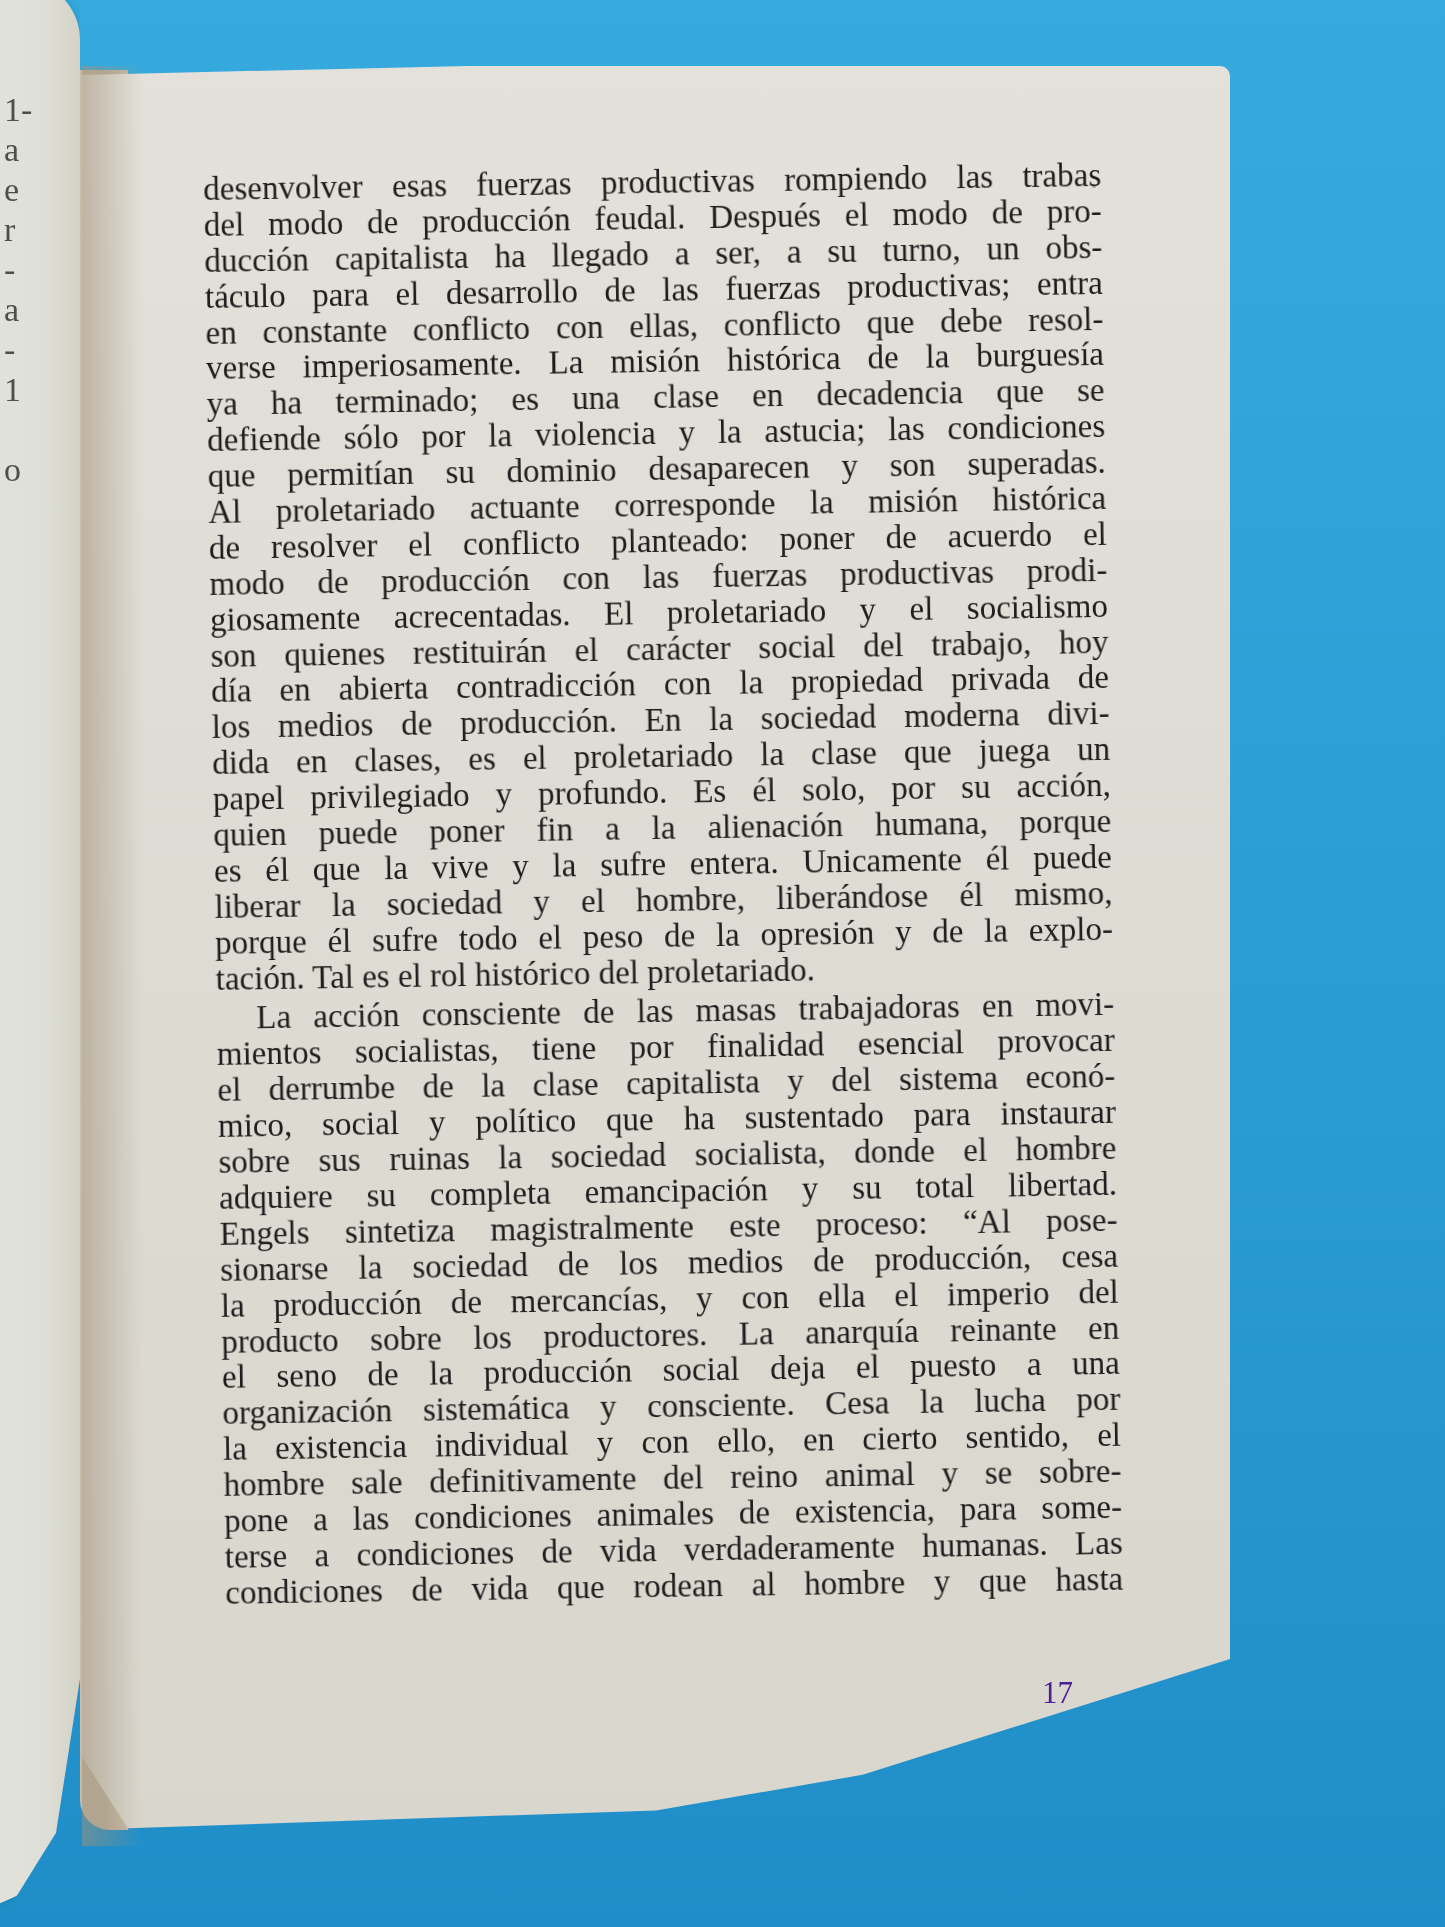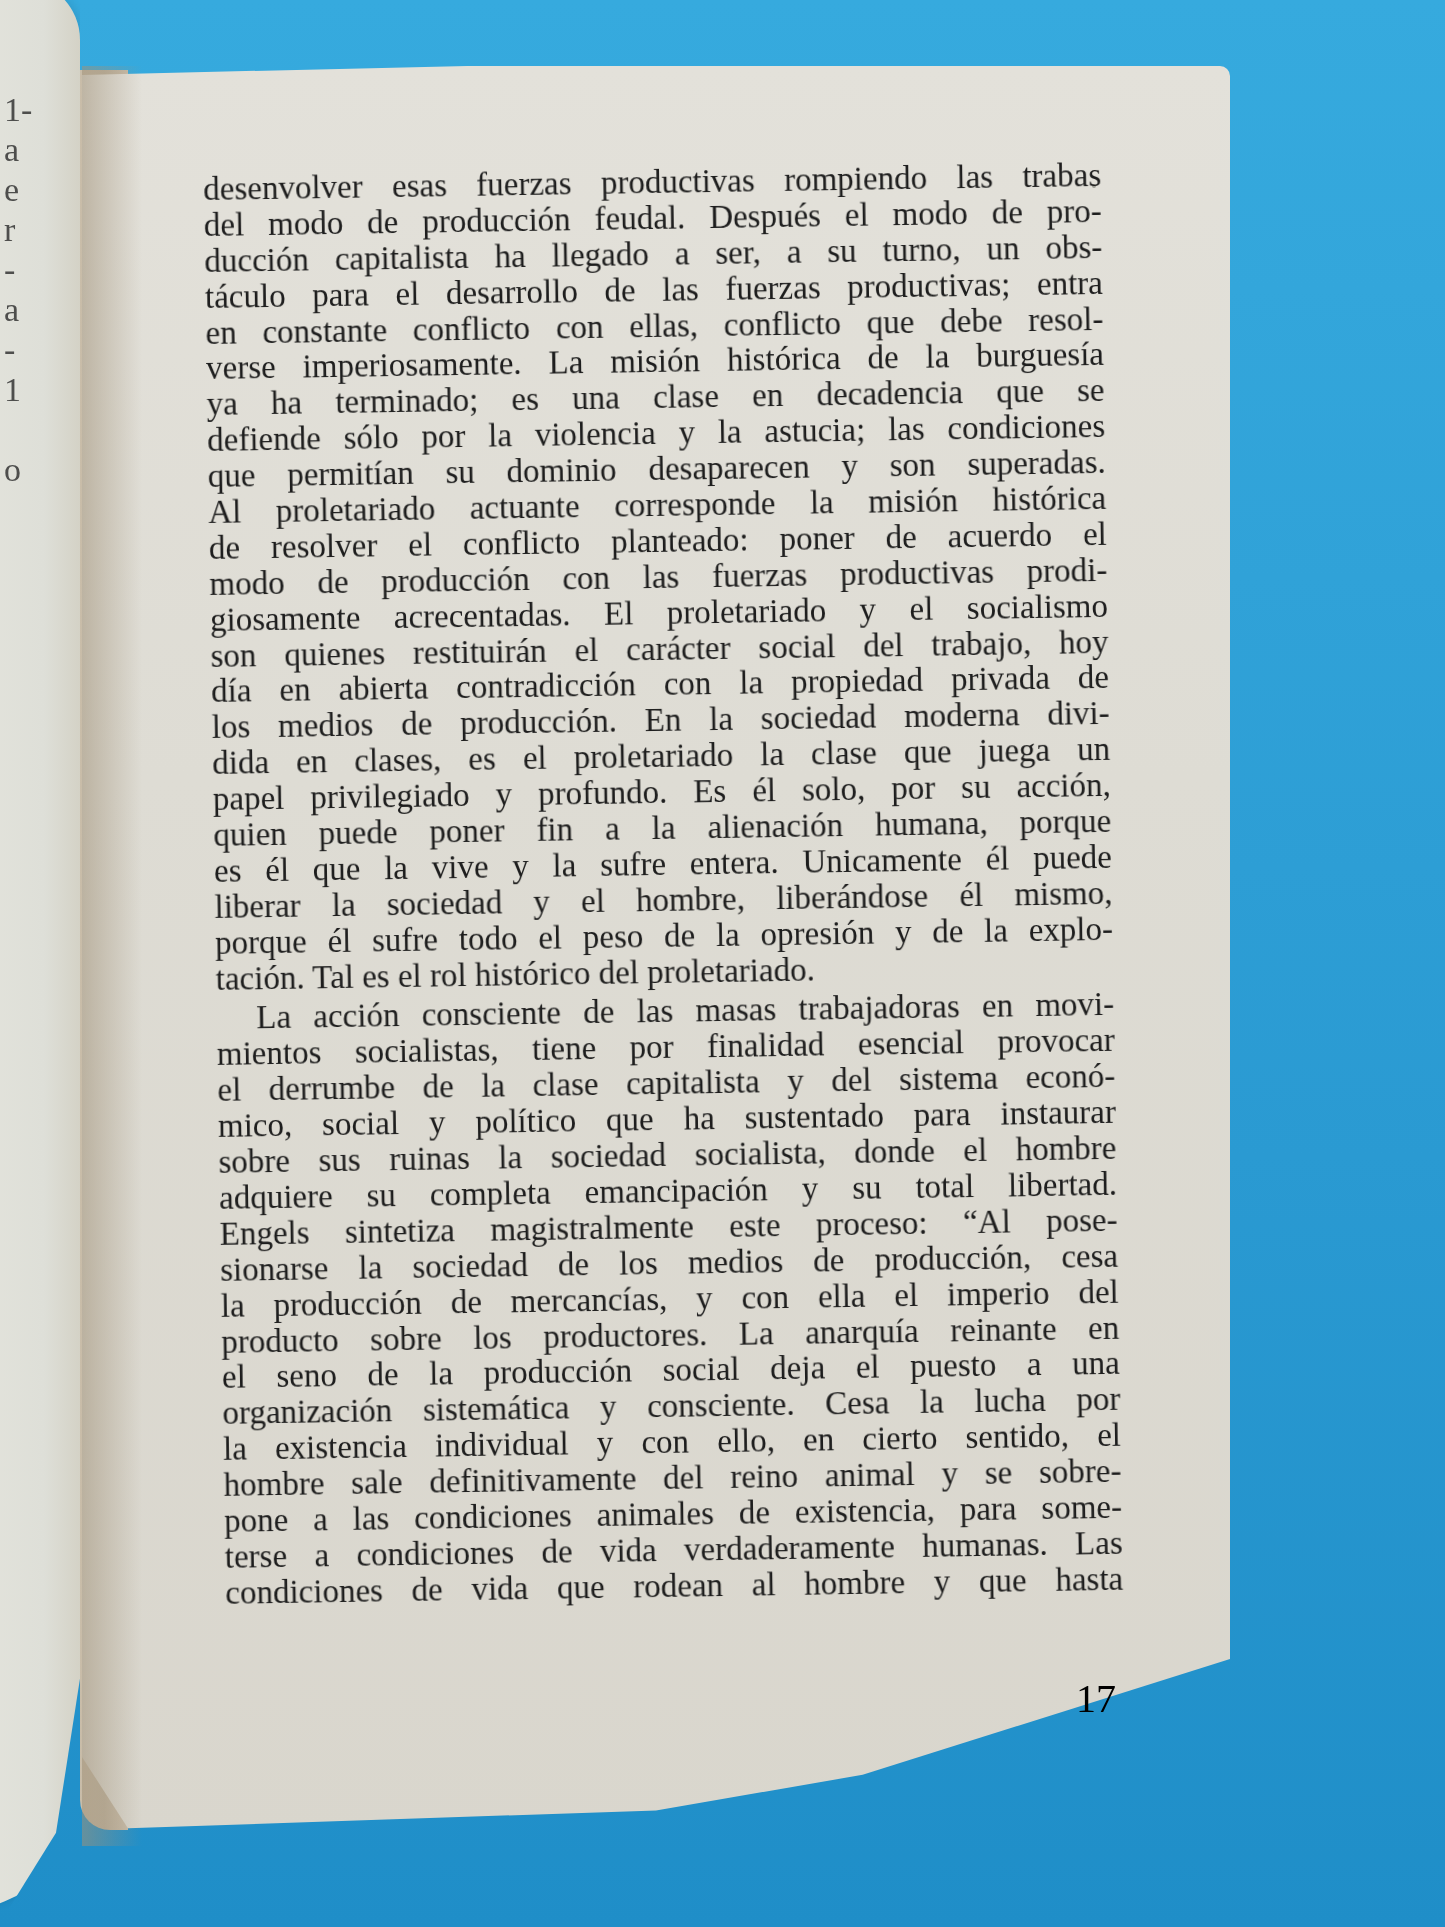--- a/index.html
+++ b/index.html
@@ -85,24 +85,24 @@
     }
     .line.last {
       text-align-last: left;
     }
     .line.indent {
       padding-left: 40px;
     }
     .para-gap { height: 4px; }
     .page-number {
       position: absolute;
-      left: 1076px;
+      left: 1042px;
       top: 1675px;
-      font-size: 40px;
-      color: #000000;
+      font-size: 31px;
+      color: #4c1d95;
       filter: blur(0.5px);
     }
     .speck {
       position: absolute;
       left: 1092px;
       top: 184px;
       width: 4px;
       height: 4px;
       border-radius: 50%;
       background: #9a9a92;

